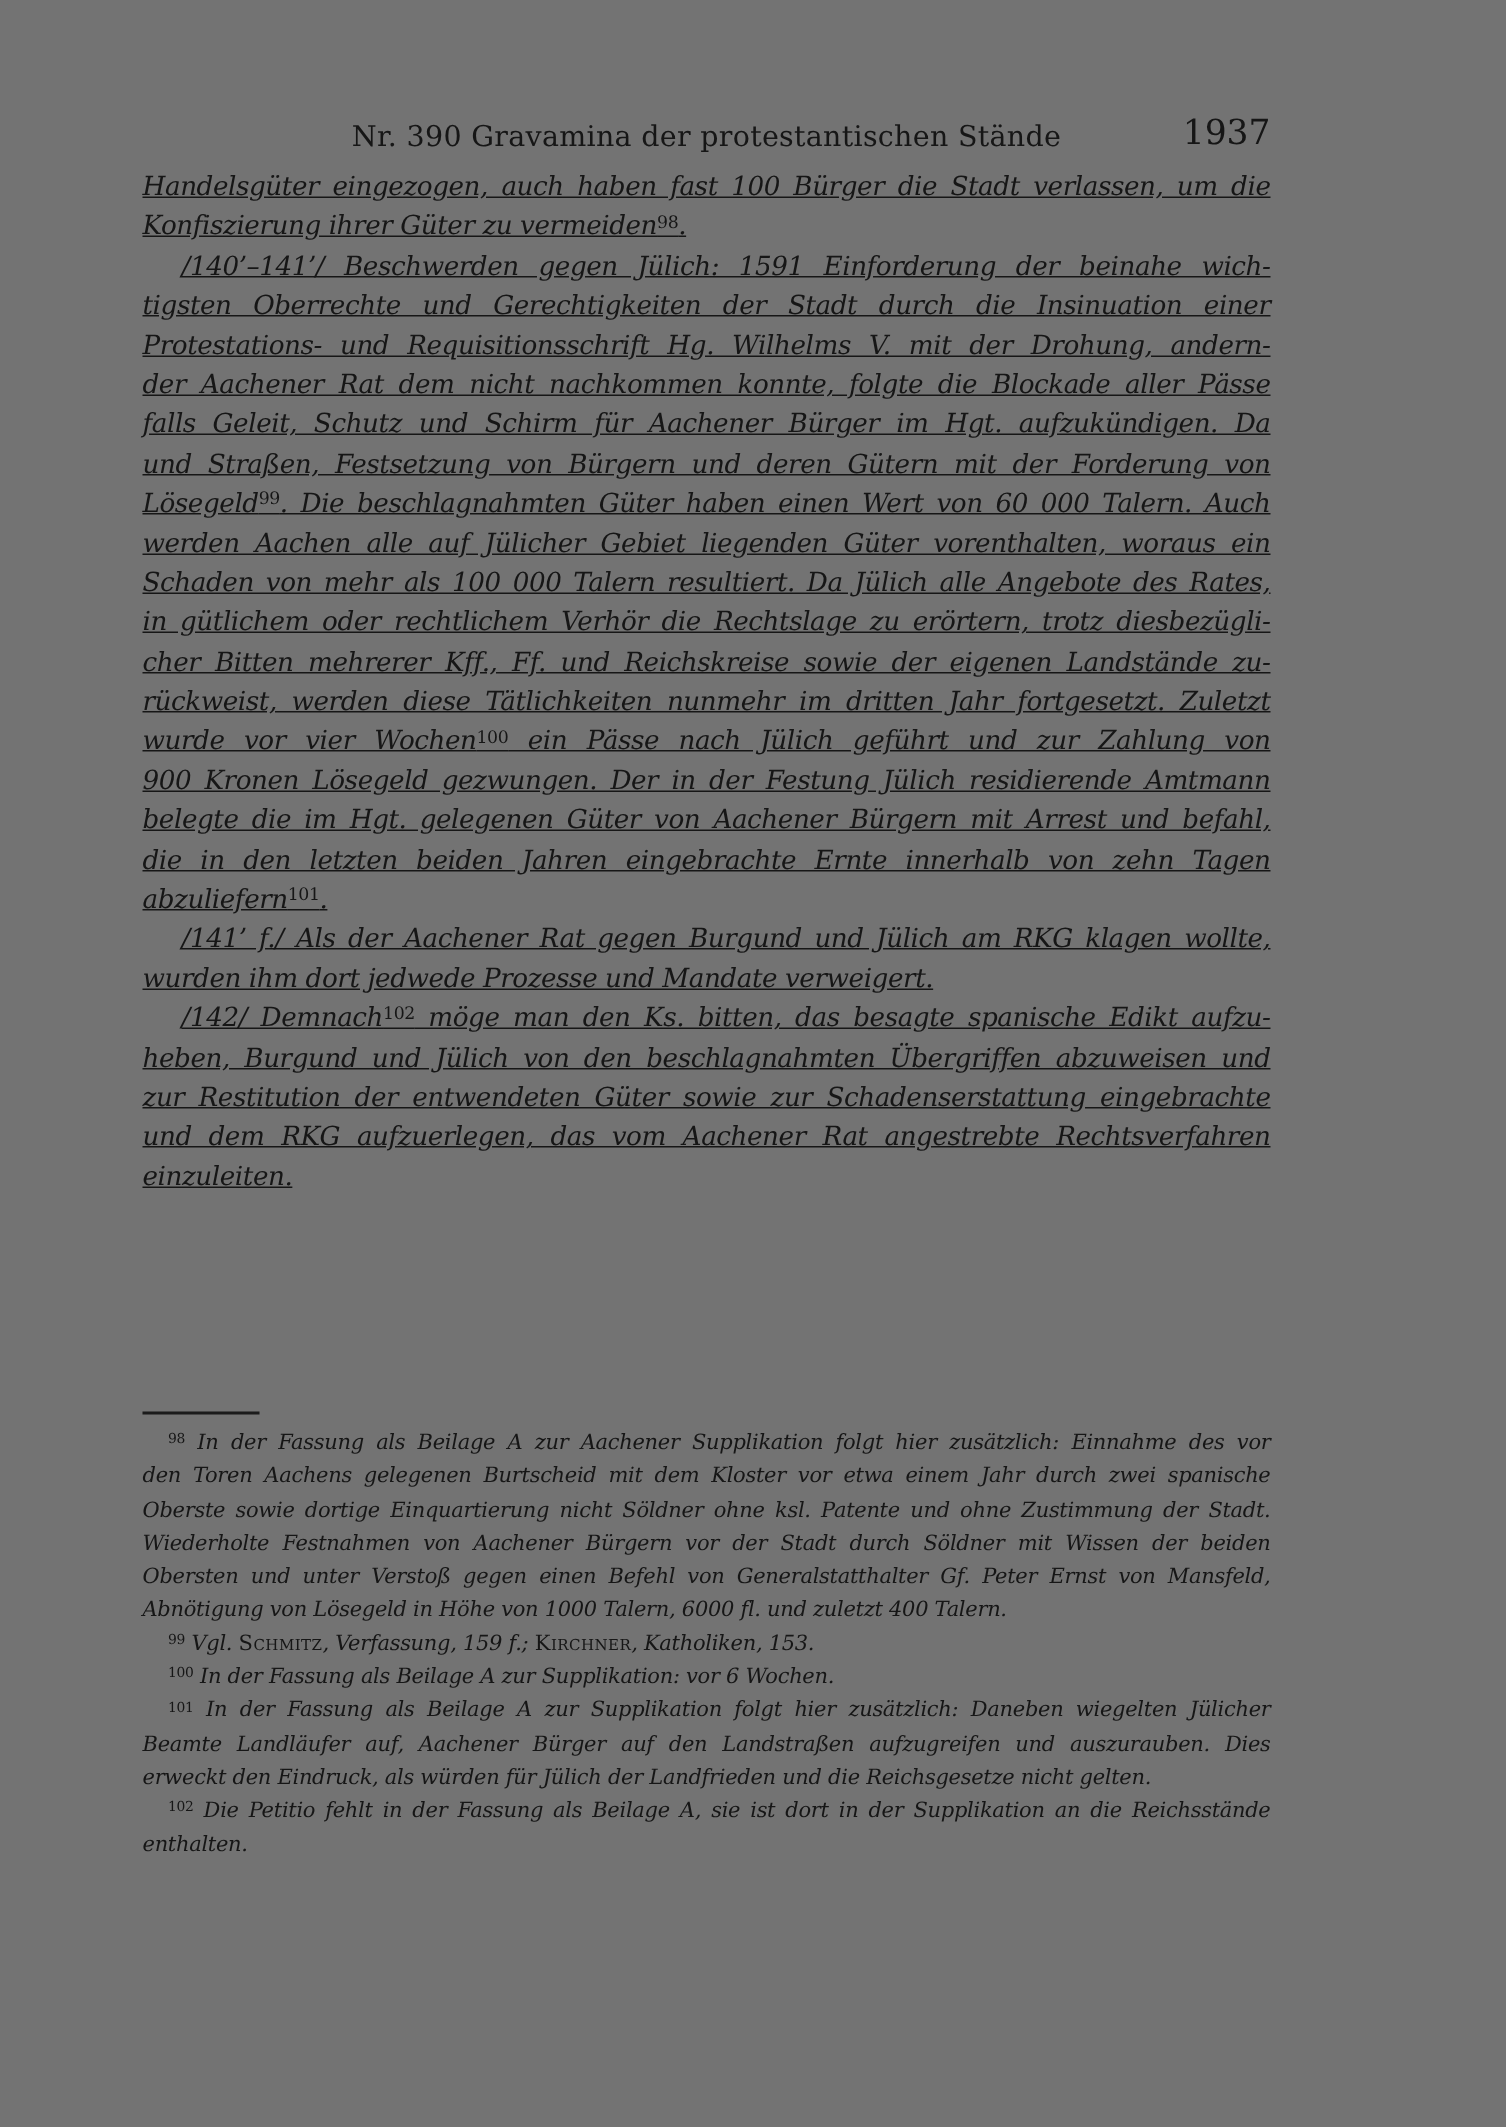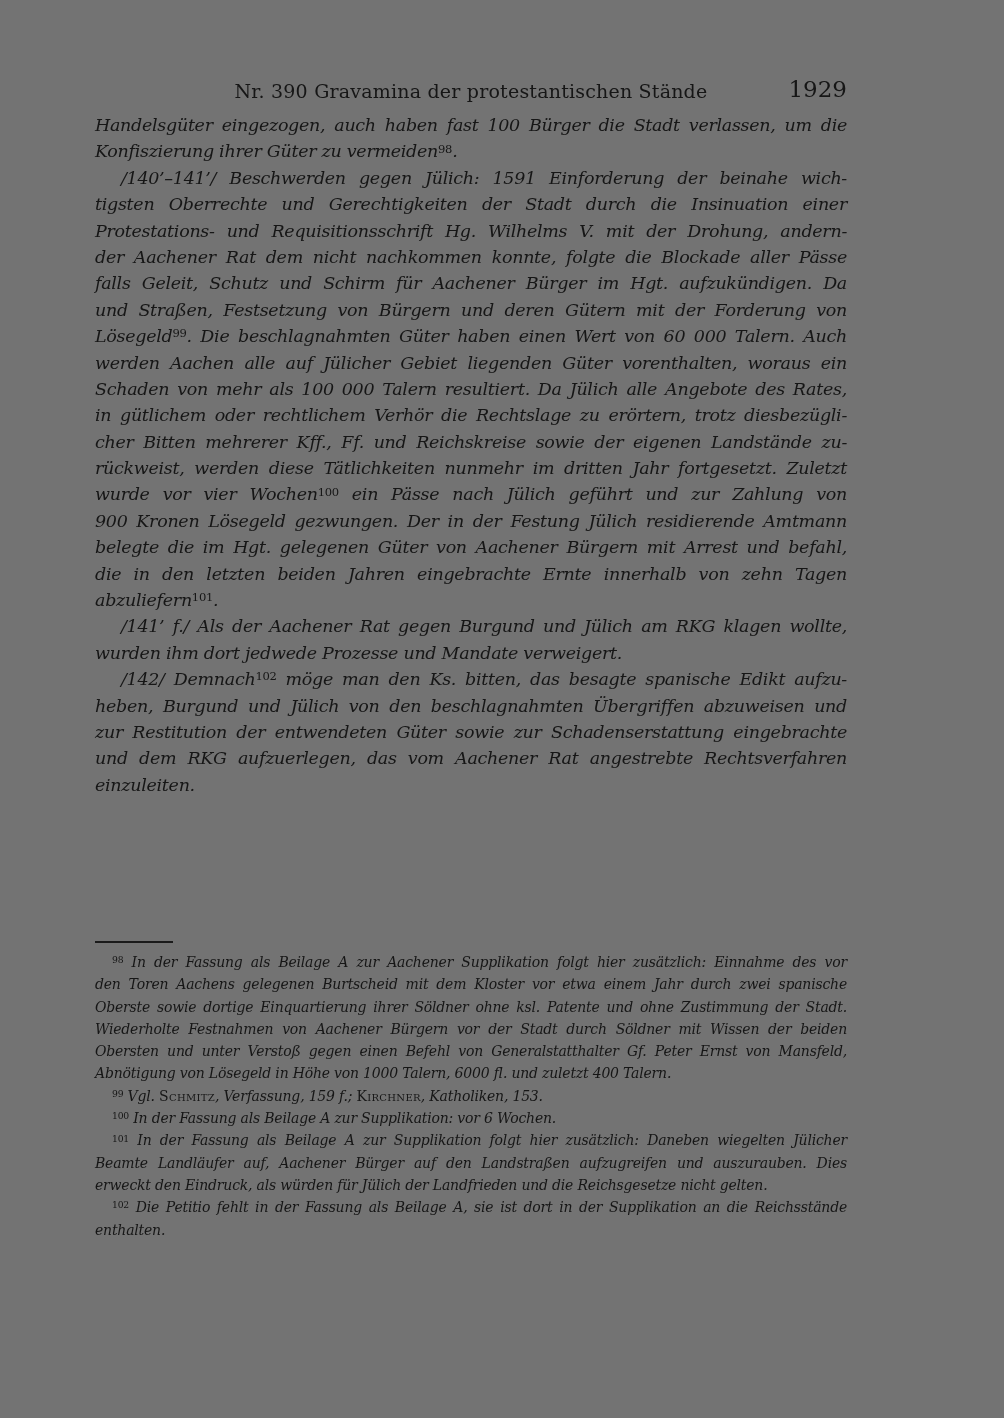--- a/index.html
+++ b/index.html
@@ -45,20 +45,21 @@
   
   .body-text{
     top:112px;
     font-style:italic;
     font-size:17.5px;
     letter-spacing:-0.3px;
   }
   .body-text .line{
     line-height:26.4px;
     height:26.4px;
+    text-decoration:underline;
   }
   .body-text .line.indent{ padding-left:26px; }
   
   .footnotes{
     top:941px;
     font-style:italic;
     font-size:14px;
     letter-spacing:-0.2px;
   }
   .footnote-rule{
@@ -92,21 +93,21 @@
     letter-spacing:0.3px;
   }
 </style>
 </head>
 <body>
 
 <div class="page">
 
   <div class="content-col running-header">
     <span class="header-title">Nr. 390 Gravamina der protestantischen Stände</span>
-    <span class="page-number">1929</span>
+    <span class="page-number">1937</span>
   </div>
 
   <div class="content-col body-text" id="body-text">
       <div>
         <div class="line"><span>Handelsgüter eingezogen, auch haben fast 100 Bürger die Stadt verlassen, um die</span></div>
         <div class="line last"><span>Konfiszierung ihrer Güter zu vermeiden</span><span class="sup">98</span><span>.</span></div>
       </div>
       <div>
         <div class="line indent"><span>/140’–141’/ Beschwerden gegen Jülich: 1591 Einforderung der beinahe wich-</span></div>
         <div class="line"><span>tigsten Oberrechte und Gerechtigkeiten der Stadt durch die Insinuation einer</span></div>
@@ -138,21 +139,21 @@
         <div class="line last"><span>einzuleiten.</span></div>
       </div>
     </div>
 
   <div class="content-col footnotes">
     <div class="footnote-rule"></div>
     <div id="footnote-list">
         <div>
           <div class="line indent"><span class="sup">98</span><span> In der Fassung als Beilage A zur Aachener Supplikation folgt hier zusätzlich: Einnahme des vor</span></div>
           <div class="line"><span>den Toren Aachens gelegenen Burtscheid mit dem Kloster vor etwa einem Jahr durch zwei spanische</span></div>
-          <div class="line"><span>Oberste sowie dortige Einquartierung ihrer Söldner ohne ksl. Patente und ohne Zustimmung der Stadt.</span></div>
+          <div class="line"><span>Oberste sowie dortige Einquartierung nicht Söldner ohne ksl. Patente und ohne Zustimmung der Stadt.</span></div>
           <div class="line"><span>Wiederholte Festnahmen von Aachener Bürgern vor der Stadt durch Söldner mit Wissen der beiden</span></div>
           <div class="line"><span>Obersten und unter Verstoß gegen einen Befehl von Generalstatthalter Gf. Peter Ernst von Mansfeld,</span></div>
           <div class="line last"><span>Abnötigung von Lösegeld in Höhe von 1000 Talern, 6000 fl. und zuletzt 400 Talern.</span></div>
         </div>
         <div>
           <div class="line last indent"><span class="sup">99</span><span> Vgl. </span><span class="sc">Schmitz</span><span>, Verfassung, 159 f.; </span><span class="sc">Kirchner</span><span>, Katholiken, 153.</span></div>
         </div>
         <div>
           <div class="line last indent"><span class="sup">100</span><span> In der Fassung als Beilage A zur Supplikation: vor 6 Wochen.</span></div>
         </div>

